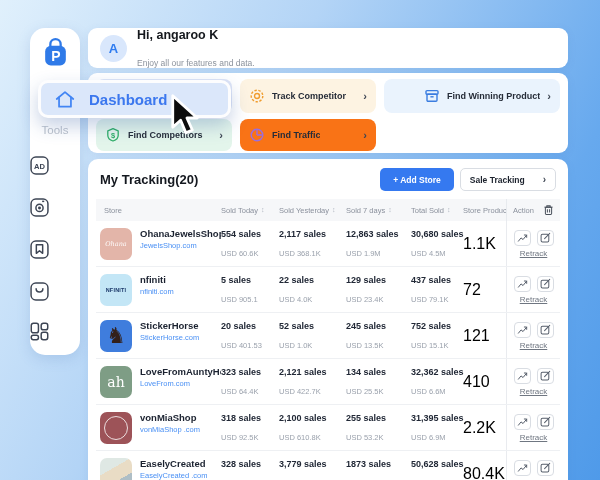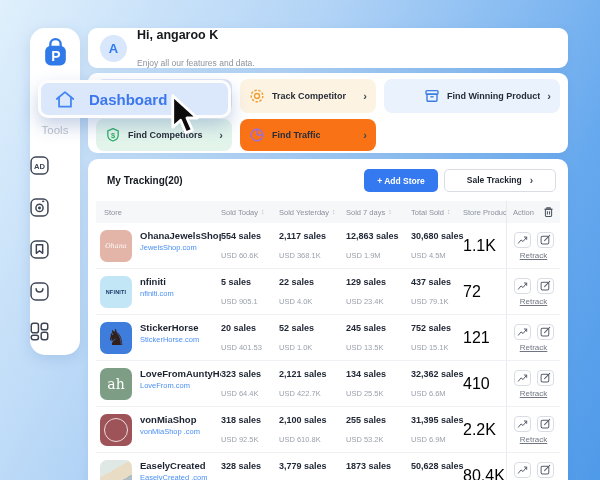--- a/index.html
+++ b/index.html
@@ -29,26 +29,26 @@
     padding:6px 8px;display:grid;grid-template-columns:repeat(3,1fr);grid-template-rows:34px 32px;gap:6px 8px}
   .navcard{border-radius:8px;display:flex;align-items:center;gap:7px;padding:0 9px;
     font-size:9px;font-weight:bold;color:#262c38;cursor:pointer}
   .nc-label{white-space:nowrap;overflow:hidden}
   .nc-chev{margin-left:auto;font-size:11px;color:#3f4754;font-weight:bold}
   .nc-icon{display:flex;flex:none}
 
   
   .table-panel{position:absolute;left:0;top:131px;width:480px;height:345px;box-sizing:border-box;border-radius:10px}
   .table-head{display:flex;justify-content:space-between;align-items:center;padding:9px 12px 8px}
-  .tp-title{margin:7px;font-size:10px;font-weight:bold;color:#14181f}
+  .tp-title{margin:0;font-size:13px;font-weight:bold;color:#14181f}
   .head-actions{display:flex;gap:6px}
   .btn-primary{background:#3579f0;color:#fff;border:none;border-radius:5px;font-size:8.5px;
     font-weight:bold;padding:6px 13px;cursor:pointer;font-family:inherit}
   .btn-outline{background:#fff;border:1px solid #d9dde3;border-radius:5px;font-size:8.5px;font-weight:bold;
-    color:#1c222d;padding:5px 22px;display:flex;align-items:flex-start;gap:8px;cursor:pointer;font-family:inherit}
+    color:#1c222d;padding:5px 9px;display:flex;align-items:center;gap:18px;cursor:pointer;font-family:inherit}
   .btn-outline .chev{font-size:10px;color:#3f4754}
 
   .grid-cols{display:grid;grid-template-columns:125px 58px 67px 65px 52px 43px 1fr;align-items:center}
   .thead{margin:0 8px;background:#f6f7f9;height:22px;font-size:7.5px;color:#8b919d}
   .th{display:flex;align-items:flex-start;gap:3px;white-space:nowrap;overflow:hidden}
   .th-store{padding-left:8px}
   .sort{font-size:7px;color:#b4bac3}
   .th-action{border-left:1px solid #e7eaee;height:100%;display:flex;align-items:center;
     justify-content:center;gap:9px}
 

